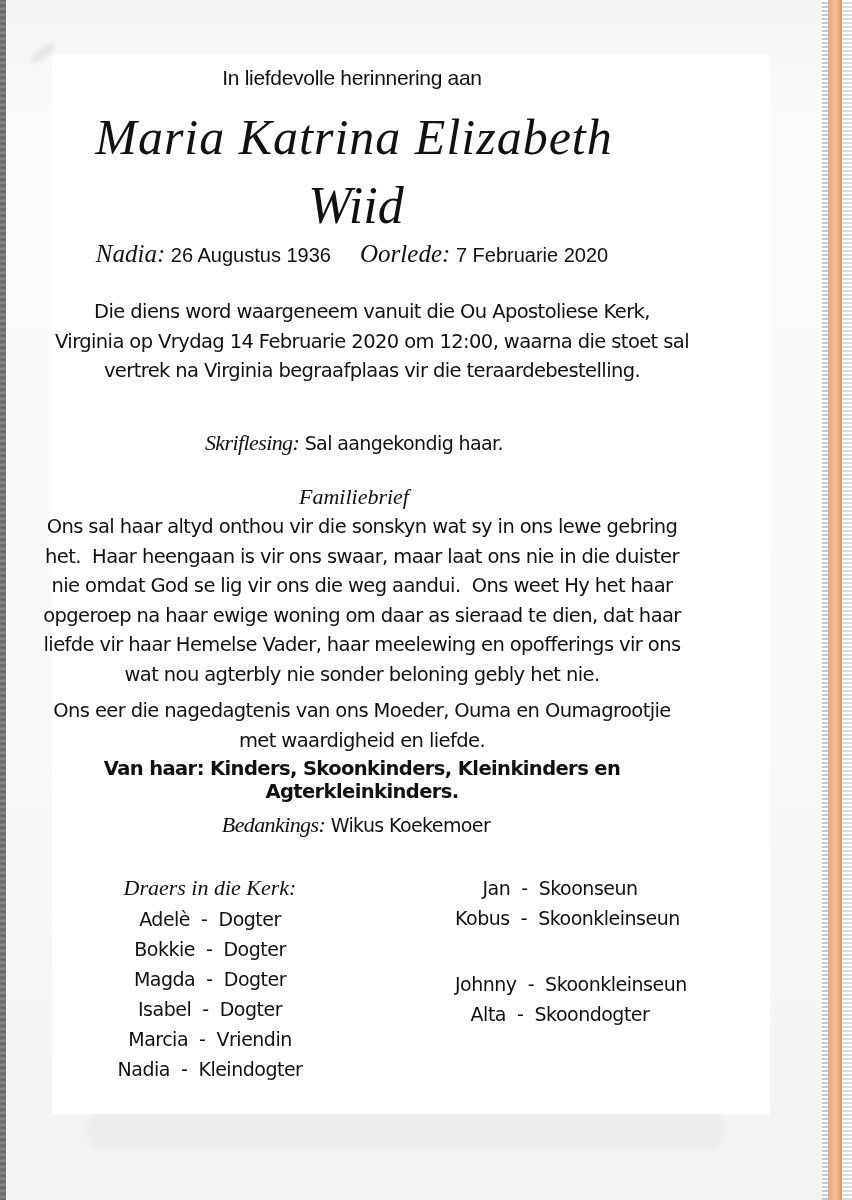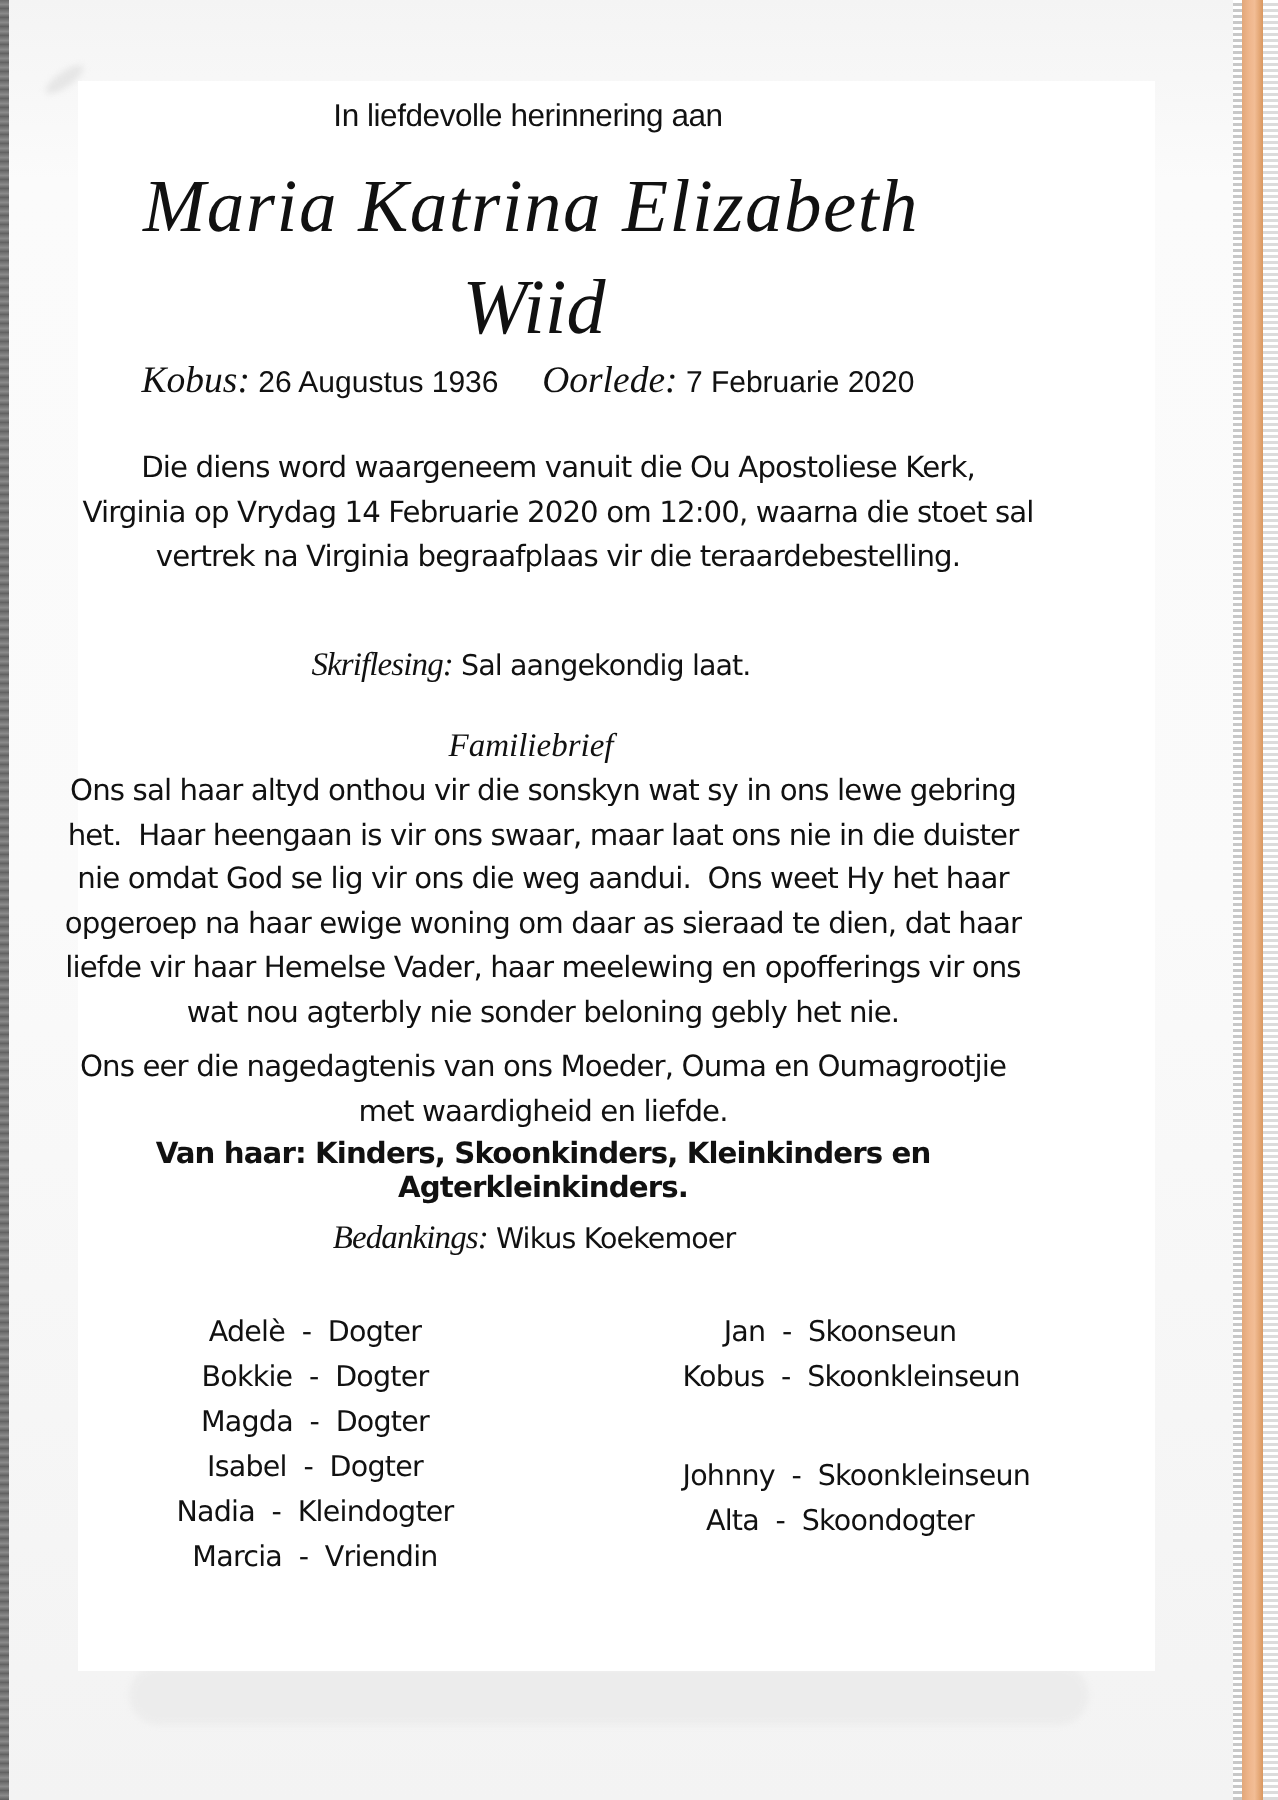--- a/index.html
+++ b/index.html
@@ -73,36 +73,36 @@
 </div>
 <div class="ribbon-zig"></div>
 <div class="ribbon"></div>
 <div class="ribbon-edge"></div>
 
 <div class="c intro">In liefdevolle herinnering aan</div>
 <div class="c name1">Maria Katrina Elizabeth</div>
 <div class="c name2">Wiid</div>
 
 <div class="c dates">
-  <span class="lbl">Kobus:</span>
+  <span class="lbl">Nadia:</span>
   <span>26 Augustus 1936</span>
   <span class="sp"></span>
   <span class="lbl">Oorlede:</span>
   <span>7 Februarie 2020</span>
 </div>
 
 <div class="c body-text service">
   <div>Die diens word waargeneem vanuit die Ou Apostoliese Kerk,</div>
   <div>Virginia op Vrydag 14 Februarie 2020 om 12:00, waarna die stoet sal</div>
   <div>vertrek na Virginia begraafplaas vir die teraardebestelling.</div>
 </div>
 
 <div class="c body-text reading">
   <span class="lbl">Skriflesing:</span>
-  <span>Sal aangekondig laat.</span>
+  <span>Sal aangekondig haar.</span>
 </div>
 
 <div class="c letter-title">Familiebrief</div>
 
 <div class="c body-text letter">
   <div style="white-space:pre;">Ons sal haar altyd onthou vir die sonskyn wat sy in ons lewe gebring</div>
   <div style="white-space:pre;">het.  Haar heengaan is vir ons swaar, maar laat ons nie in die duister</div>
   <div style="white-space:pre;">nie omdat God se lig vir ons die weg aandui.  Ons weet Hy het haar</div>
   <div style="white-space:pre;">opgeroep na haar ewige woning om daar as sieraad te dien, dat haar</div>
   <div style="white-space:pre;">liefde vir haar Hemelse Vader, haar meelewing en opofferings vir ons</div>
@@ -115,26 +115,27 @@
 </div>
 
 <div class="c from">Van haar: Kinders, Skoonkinders, Kleinkinders en Agterkleinkinders.</div>
 
 <div class="c body-text thanks">
   <span class="lbl">Bedankings:</span>
   <span>Wikus Koekemoer</span>
 </div>
 
 <div class="col col-left">
+  <div class="col-title">Draers in die Kerk:</div>
   <div class="bearer" style="white-space:pre;">Adelè  -  Dogter</div>
   <div class="bearer" style="white-space:pre;">Bokkie  -  Dogter</div>
   <div class="bearer" style="white-space:pre;">Magda  -  Dogter</div>
   <div class="bearer" style="white-space:pre;">Isabel  -  Dogter</div>
+  <div class="bearer" style="white-space:pre;">Marcia  -  Vriendin</div>
   <div class="bearer" style="white-space:pre;">Nadia  -  Kleindogter</div>
-  <div class="bearer" style="white-space:pre;">Marcia  -  Vriendin</div>
 </div>
 
 <div class="col col-right">
   <div class="bearer" style="white-space:pre;">Jan  -  Skoonseun</div>
   <div class="bearer" style="white-space:pre;">Kobus  -  Skoonkleinseun</div>
   <div class="bearer" style="white-space:pre;margin-top:36px;">Johnny  -  Skoonkleinseun</div>
   <div class="bearer" style="white-space:pre;">Alta  -  Skoondogter</div>
 </div>
 
 </body></html>

